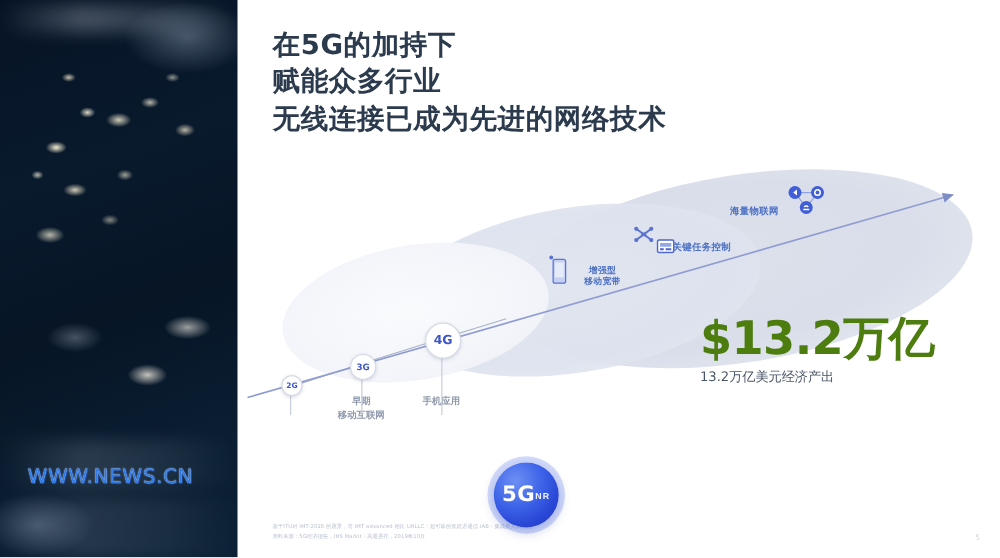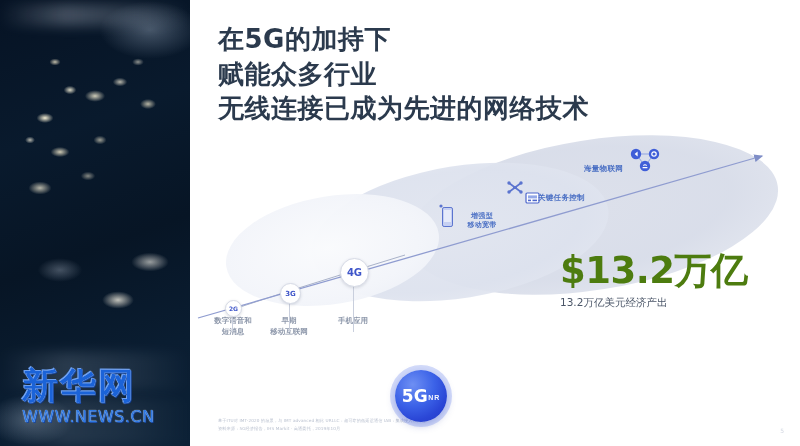--- a/index.html
+++ b/index.html
@@ -48,21 +48,21 @@
   }
   #wm-url{
     margin-top:3px;font-size:16px;font-weight:400;letter-spacing:.5px;color:#2f7ae5;
     font-family:"DejaVu Sans","Liberation Sans",sans-serif;
     text-shadow:0 0 1px #ffffff,1px 1px 0 #0b3fa0;
   }
 
   
   #headline{
     position:absolute;left:218px;top:22px;width:470px;
-    color:#2b3a4d;font-weight:700;font-size:26px;line-height:1.33;
+    color:#2b3a4d;font-weight:700;font-size:22px;line-height:1.33;
     letter-spacing:.5px;font-family:"DejaVu Sans","Liberation Sans",sans-serif;
   }
   #headline .l{display:block;white-space:nowrap;}
 
   
   #diagram{position:absolute;left:190px;top:128px;width:610px;height:230px;}
   .ellipse{position:absolute;border-radius:50%;}
   #ell-outer{
     left:215px;top:12px;width:375px;height:150px;
     background:radial-gradient(ellipse at 42% 46%, rgba(219,223,234,.95) 0%, rgba(214,219,232,.92) 55%, rgba(224,228,238,.75) 100%);
@@ -160,21 +160,20 @@
 
 <div id="slide">
 
   <div id="photo">
     <div class="cloudband cb1"></div>
     <div class="cloudband cb2"></div>
     <div class="cloudband cb3"></div>
   </div>
 
   <div id="watermark">
-    <div id="wm-cn">新华网</div>
     <div id="wm-url">WWW.NEWS.CN</div>
   </div>
 
   <div id="headline">
     <span class="l">在5G的加持下</span>
     <span class="l">赋能众多行业</span>
     <span class="l">无线连接已成为先进的网络技术</span>
   </div>
 
   <div id="diagram">
@@ -202,22 +201,20 @@
       <span>3G</span>
     </div>
     <div class="node" id="node-4g">
       <span>4G</span>
     </div>
 
     <div class="tick" id="tick-2g"></div>
     <div class="tick" id="tick-3g"></div>
     <div class="tick" id="tick-4g"></div>
 
-    <div class="era-label" id="era-2g" style="white-space:pre-line">数字语音和
-短消息</div>
     <div class="era-label" id="era-3g" style="white-space:pre-line">早期
 移动互联网</div>
     <div class="era-label" id="era-4g" style="white-space:pre-line">手机应用</div>
 
     <div id="sphere">
       <span class="g5">5G</span>
       <span class="nr">NR</span>
     </div>
 
     <span class="ic" id="ic-phone">

